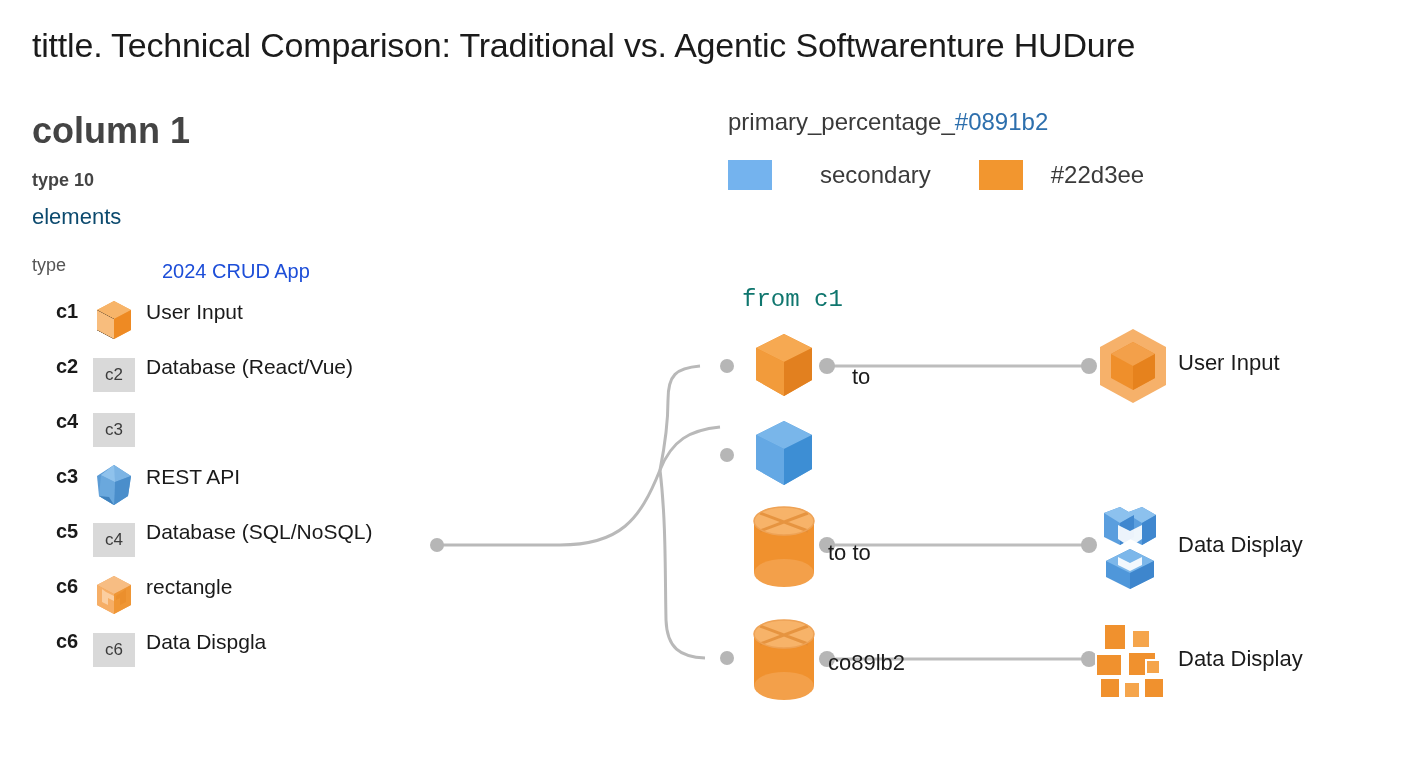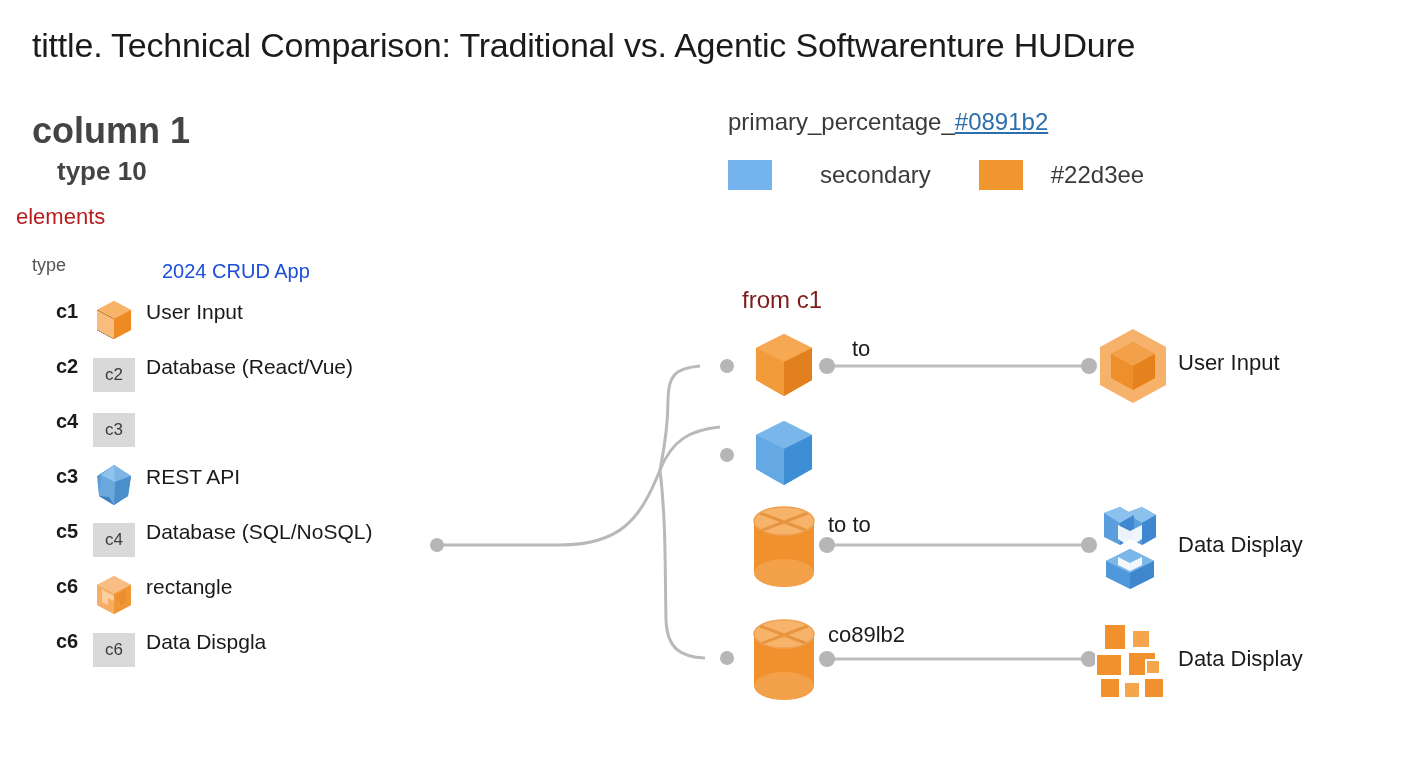--- a/index.html
+++ b/index.html
@@ -16,22 +16,22 @@
   
   .title{
     position:absolute;left:32px;top:26px;
     font-size:34px;font-weight:400;color:#1b1b1b;
     letter-spacing:-0.2px;white-space:nowrap;
   }
 
   
   .col-head{position:absolute;left:32px;font-weight:bold;color:#444;}
   .col-1{top:110px;font-size:36px;}
-  .col-2{top:156px;font-size:26px;margin-left:25px;}
-  .col-sub{position:absolute;left:16px;top:204px;font-size:22px;color:#b91c1c;font-weight:400;}
+  .col-2{top:170px;font-size:18px;}
+  .col-sub{position:absolute;left:32px;top:204px;font-size:22px;color:#0c4a6e;font-weight:400;}
   .col-type{position:absolute;left:32px;top:255px;font-size:18px;color:#555;font-weight:400;}
   .col-app{position:absolute;left:162px;top:260px;font-size:20px;color:#1d4ed8;}
 
   .rows{position:absolute;left:56px;top:300px;width:540px;}
   .row{position:relative;height:55px;display:flex;align-items:flex-start;}
   .row .code{
     width:34px;flex:0 0 34px;font-size:20px;font-weight:bold;color:#1a1a1a;
   }
   .row .slot{
     width:48px;flex:0 0 48px;height:40px;position:relative;
@@ -39,30 +39,30 @@
   }
   .chip{
     background:#d9d9d9;color:#3b3b3b;font-size:17px;
     width:42px;height:34px;display:flex;align-items:center;justify-content:center;
   }
   .row .label{font-size:21px;color:#1a1a1a;white-space:nowrap;}
 
   
   .legend{position:absolute;left:728px;top:108px;}
   .legend-line1{font-size:24px;color:#3a3a3a;white-space:nowrap;}
-  .legend-line1 .hex{color:#2d6fad;text-decoration:underline;}
+  .legend-line1 .hex{color:#2d6fad;}
   .legend-line2{position:absolute;left:0;top:52px;display:flex;align-items:center;white-space:nowrap;}
   .sw{width:44px;height:30px;display:inline-block;}
   .legend-line2 .txt{font-size:24px;color:#3a3a3a;}
   .gap-a{width:48px;display:inline-block;}
   .gap-b{width:28px;display:inline-block;}
 
   
-  .from-lbl{position:absolute;left:742px;top:286px;font-size:24px;color:#7f1d1d;}
-  .edge-lbl{position:absolute;font-size:22px;color:#1b1b1b;white-space:nowrap;}
+  .from-lbl{position:absolute;left:742px;top:286px;font-size:24px;color:#0f766e;font-family:Liberation Mono, monospace;}
+  .edge-lbl{position:absolute;font-size:22px;color:#1b1b1b;white-space:nowrap;margin-top:28px;}
   .node-lbl{position:absolute;font-size:22px;color:#1b1b1b;white-space:nowrap;}
 
   svg.wires{position:absolute;left:0;top:0;width:1408px;height:768px;pointer-events:none;}
   .icon-abs{position:absolute;}
 </style>
 </head>
 <body>
 
 <div id="stage">
 

